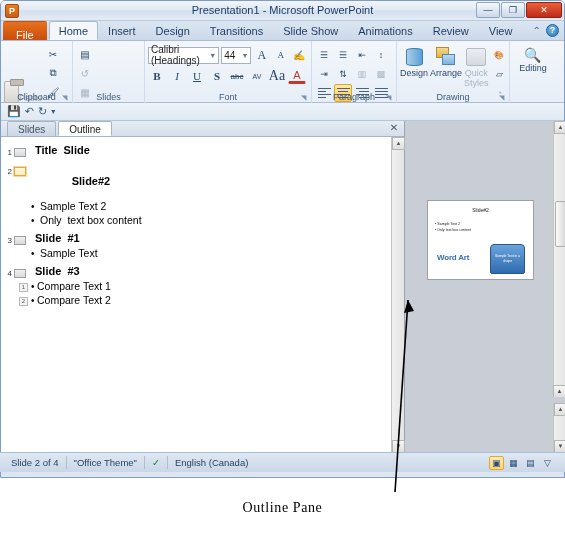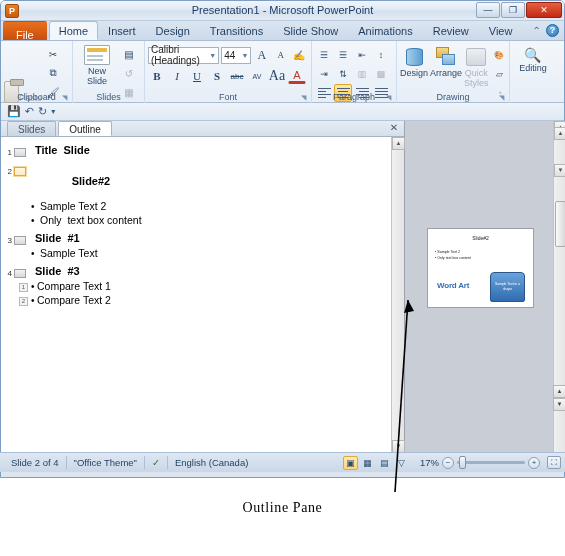--- a/index.html
+++ b/index.html
@@ -351,21 +351,21 @@
     border: 1px solid #b5b5b5;
     font-size: 6px; color: #555;
     text-align: center; line-height: 11px;
   }
   .sb-arrow.bot { position: absolute; bottom: 0; }
 
   
   .slide-area {
     flex: 1; position: relative;
     background: #c9ced6;
-    display: flex; 
+    display: flex; flex-direction: column;
   }
   .slide-canvas-wrap {
     flex: 1; position: relative;
     display: flex; align-items: center; justify-content: center;
   }
   .slide {
     width: 107px; height: 80px;
     background: #fff;
     border: 1px solid #9aa0a8;
     position: relative;
@@ -544,25 +544,20 @@
           <div class="ib">⧉</div>
           <div class="ib">🖌</div>
         </div>
       </div>
       <div class="rgroup-label">Clipboard</div>
       <div class="rgroup-dialog">◥</div>
     </div>
 
     <div class="rgroup" style="width:72px">
       <div class="rbody">
-        <div class="newslide">
-          <div class="newslide-ico"></div>
-          <div class="newslide-lbl" style="white-space:pre-line">New
-Slide</div>
-        </div>
         <div class="slides-small">
           <div class="ib">▤</div>
           <div class="ib dis">↺</div>
           <div class="ib dis">▦</div>
         </div>
       </div>
       <div class="rgroup-label">Slides</div>
     </div>
 
     <div class="rgroup" style="width:167px">
@@ -800,28 +795,19 @@
   <div class="st-item">"Office Theme"</div>
   <div class="st-item" style="color:#2a7a3a">✓</div>
   <div class="st-item nb">English (Canada)</div>
   <div class="st-spacer"></div>
   <div class="view-btns">
     <div class="vb sel">▣</div>
     <div class="vb">▦</div>
     <div class="vb">▤</div>
     <div class="vb">▽</div>
   </div>
-  <div class="zoom-wrap">
-    <div class="zoom-pct">17%</div>
-    <div class="zbtn">−</div>
-    <div class="ztrack">
-      <div class="zthumb"></div>
-    </div>
-    <div class="zbtn">+</div>
-    <div class="fitbtn">⛶</div>
-  </div>
 </div>
 
 <svg class="annot-svg">
   <line x1="395" y1="492" x2="408" y2="300" stroke="#000" stroke-width="1.6"></line>
   <polygon points="408,300 404,313 414,311" fill="#000"></polygon>
 </svg>
 <div class="annot-text">Outline Pane</div>
 
 </body></html>

